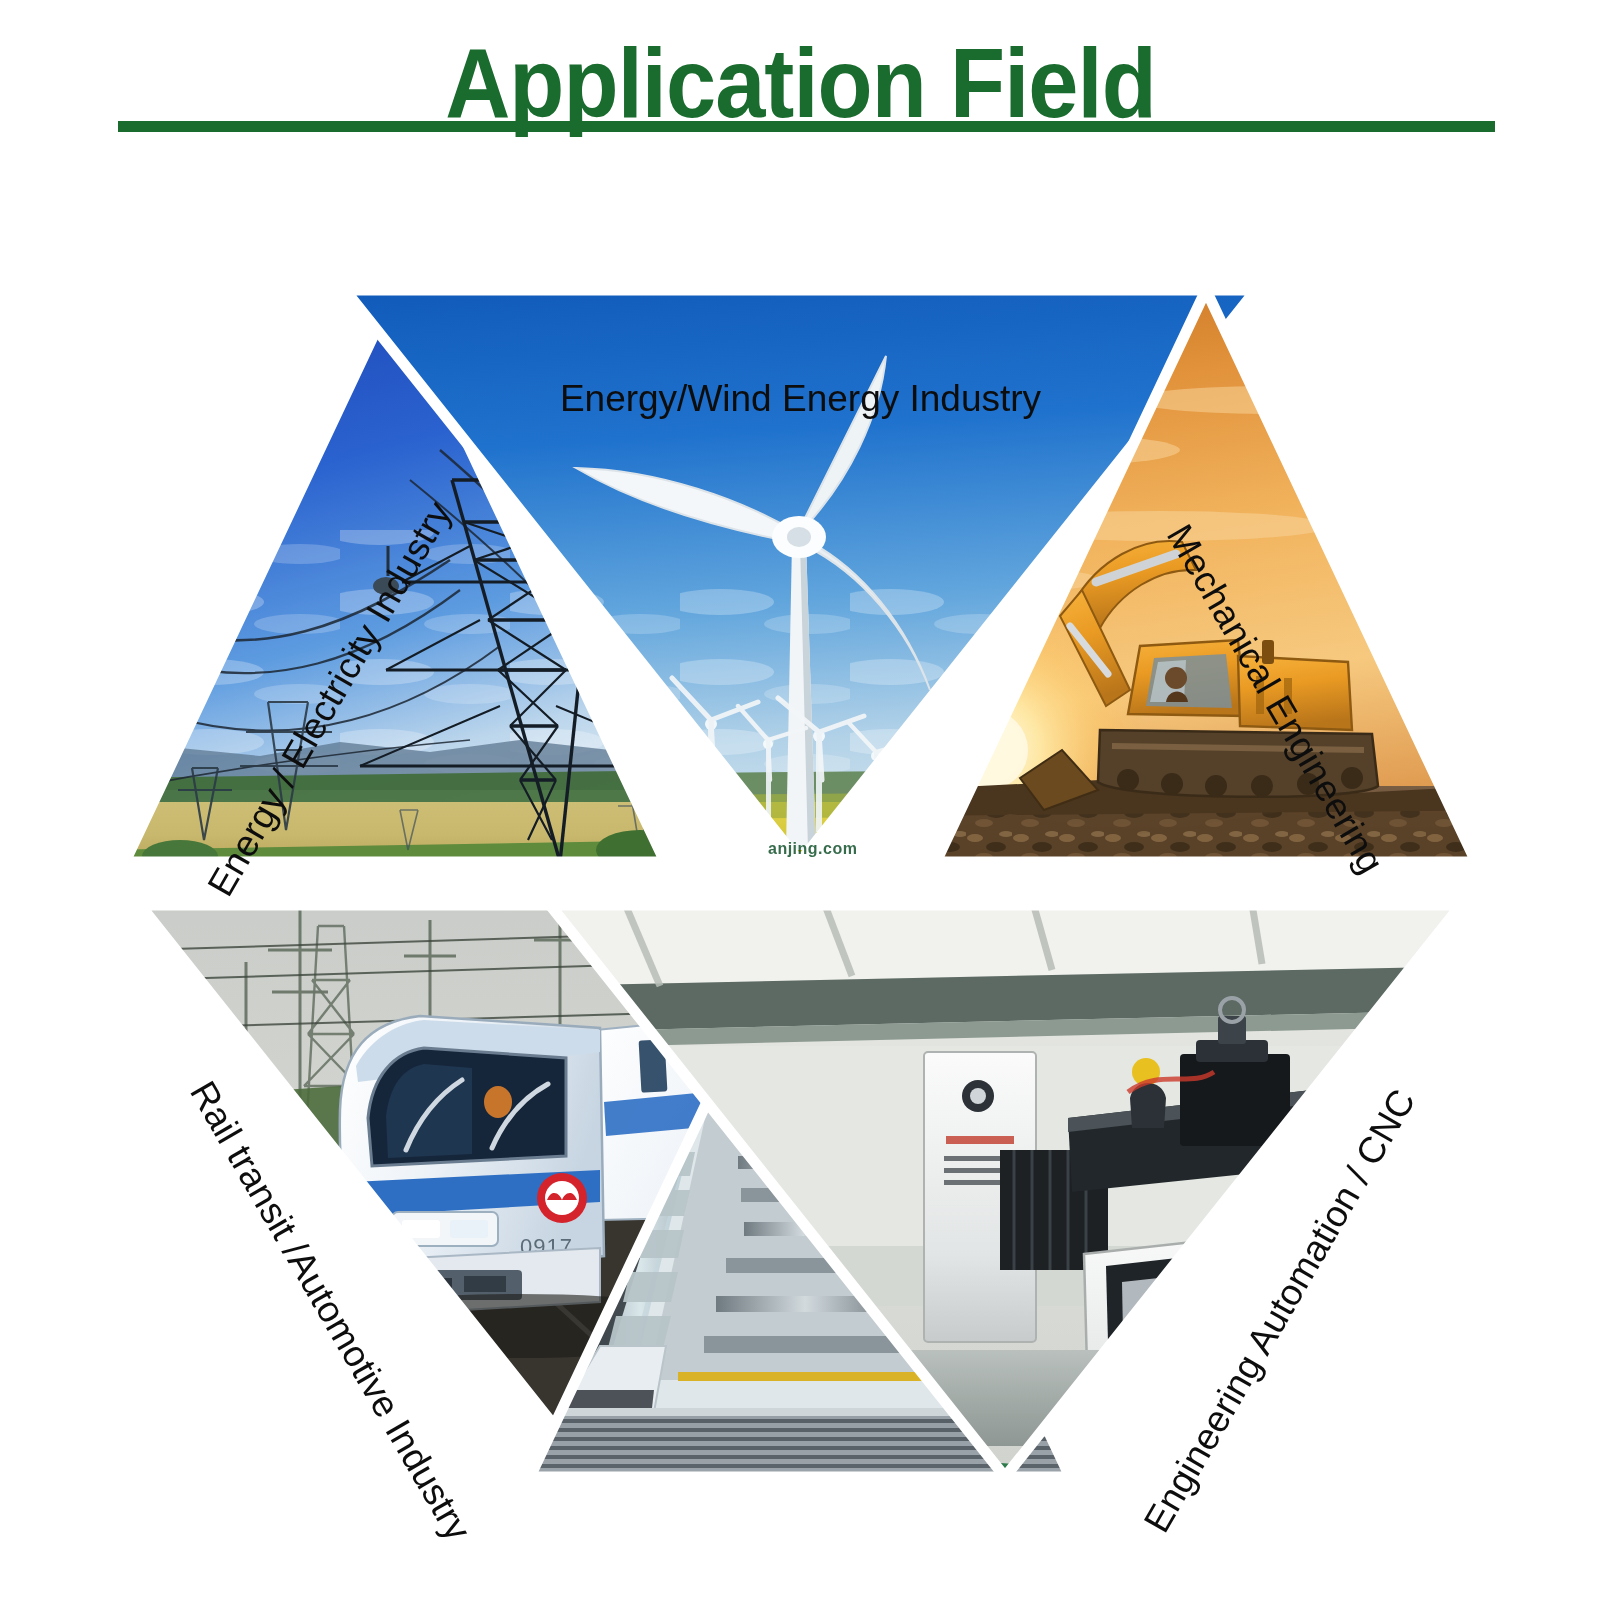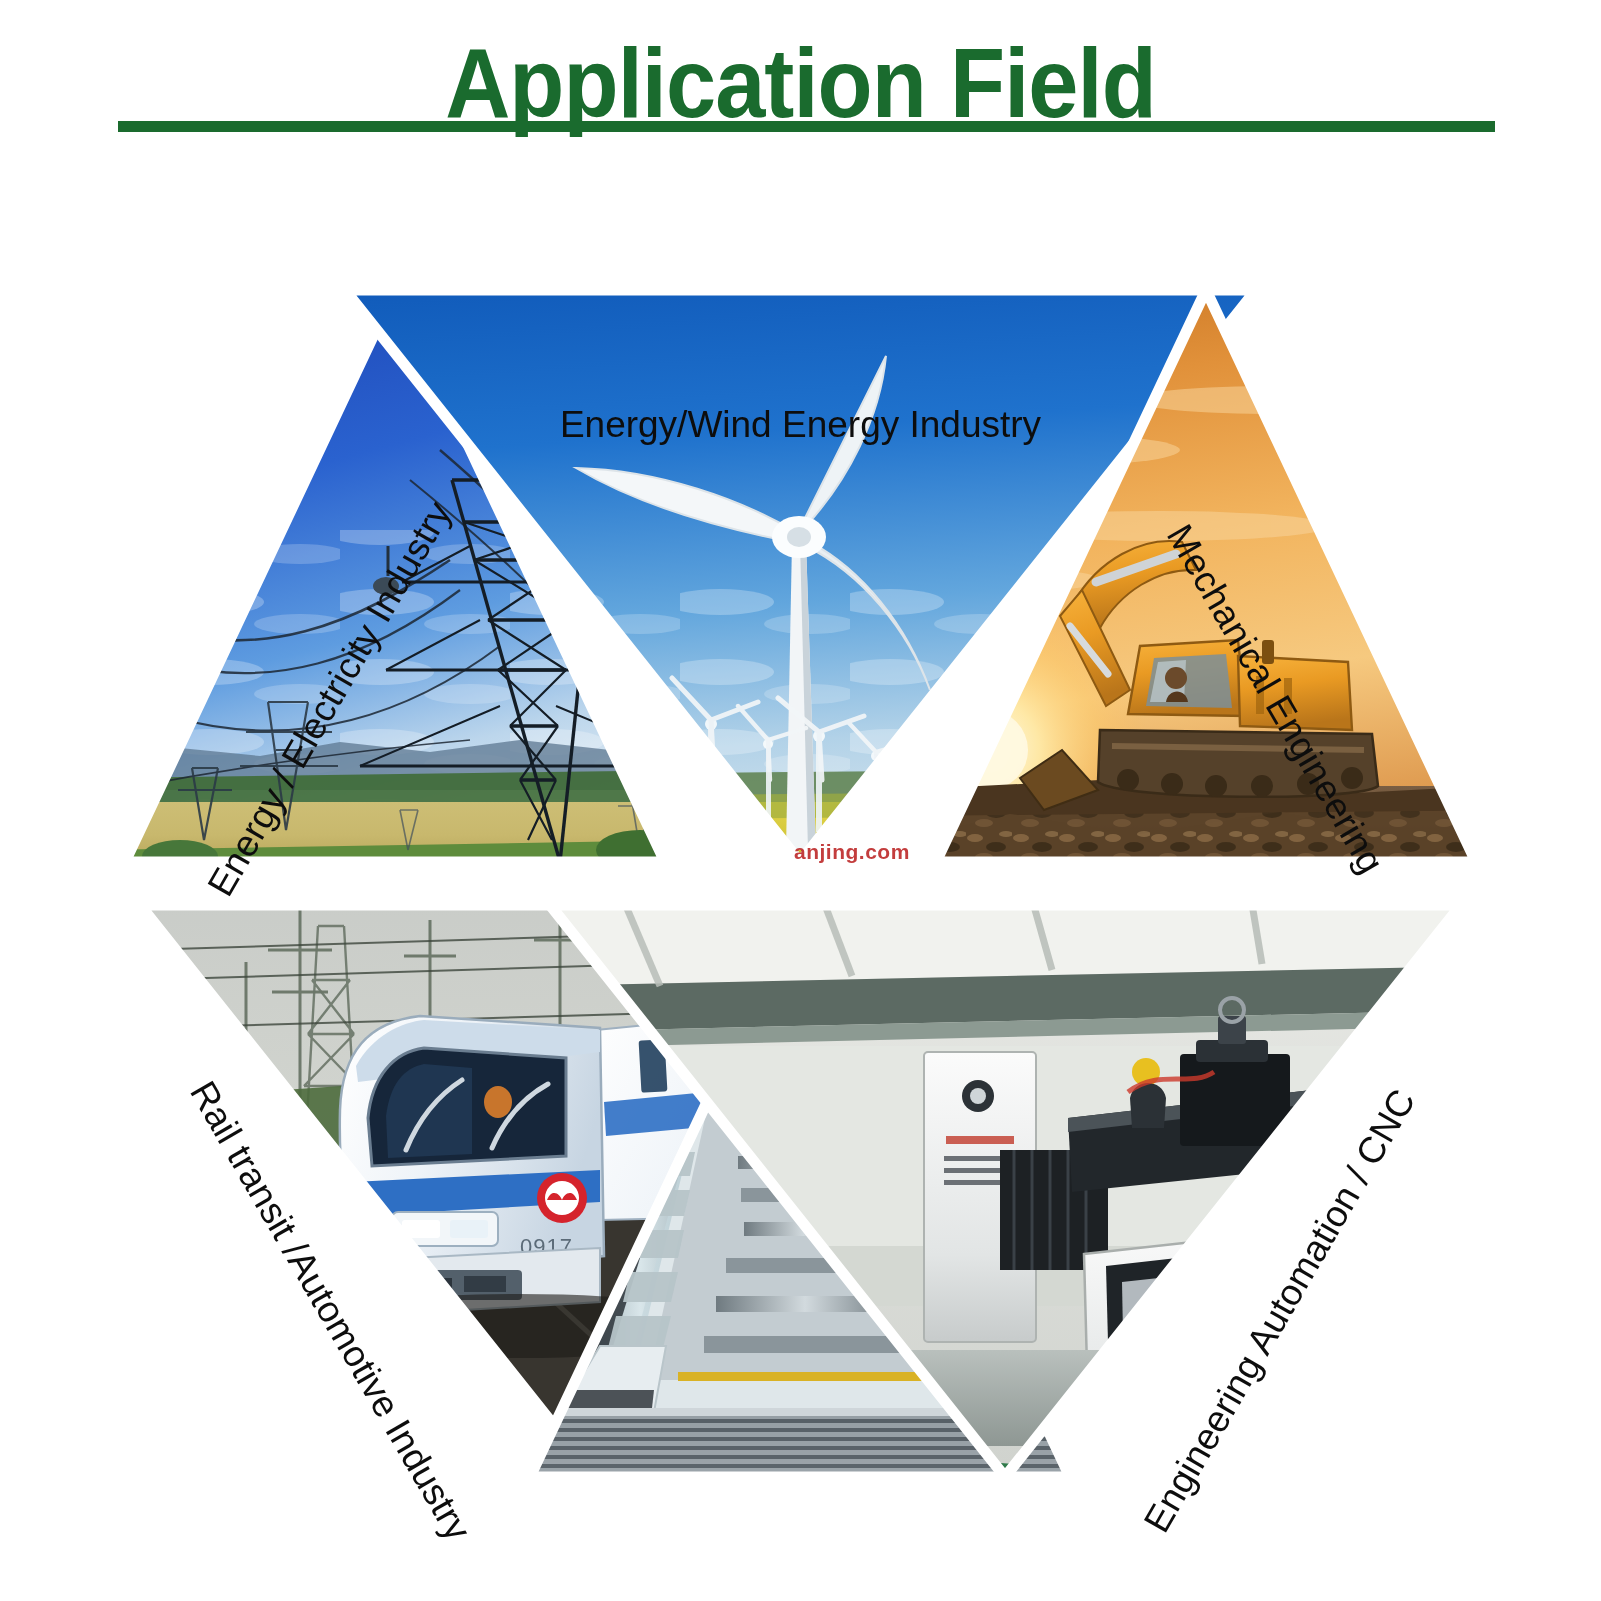--- a/index.html
+++ b/index.html
@@ -80,21 +80,20 @@
     white-space: nowrap;
     font-size: 37px;
     line-height: 42px;
     letter-spacing: 0px;
   }
   #label-top {
     left: 0;
     top: 228px;
     width: 1601px;
     text-align: center;
-    margin-top: 26px;
   }
   #label-left {
     left: 50px;
     top: 528px;
     width: 560px;
     text-align: center;
     transform: rotate(-60deg);
     transform-origin: center center;
   }
   #label-right {
@@ -119,24 +118,24 @@
     width: 640px;
     text-align: center;
     transform: rotate(-60deg);
     transform-origin: center center;
   }
 
   .wm {
     position: absolute;
     font-family: "Liberation Sans", sans-serif;
     font-weight: bold;
-    font-size: 21px;
-    color: #b91c1c;
+    font-size: 16px;
+    color: #14532d;
     opacity: 0.85;
-    left: 794px;
+    left: 768px;
     top: 690px;
     letter-spacing: 0.5px;
   }
 </style>
 </head>
 <body>
 
 <div id="stage">
 
   <div id="header">

